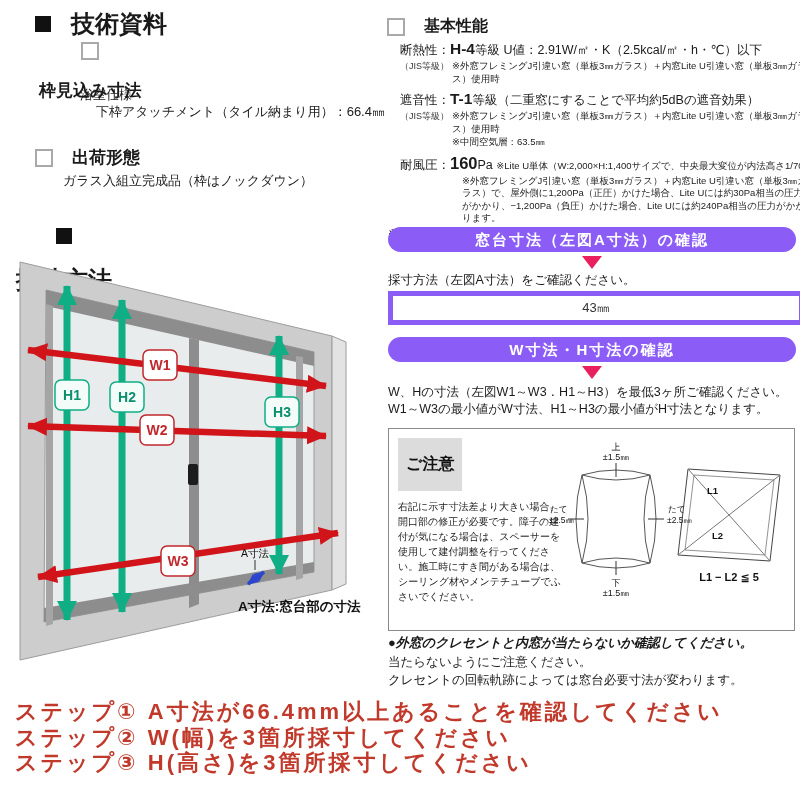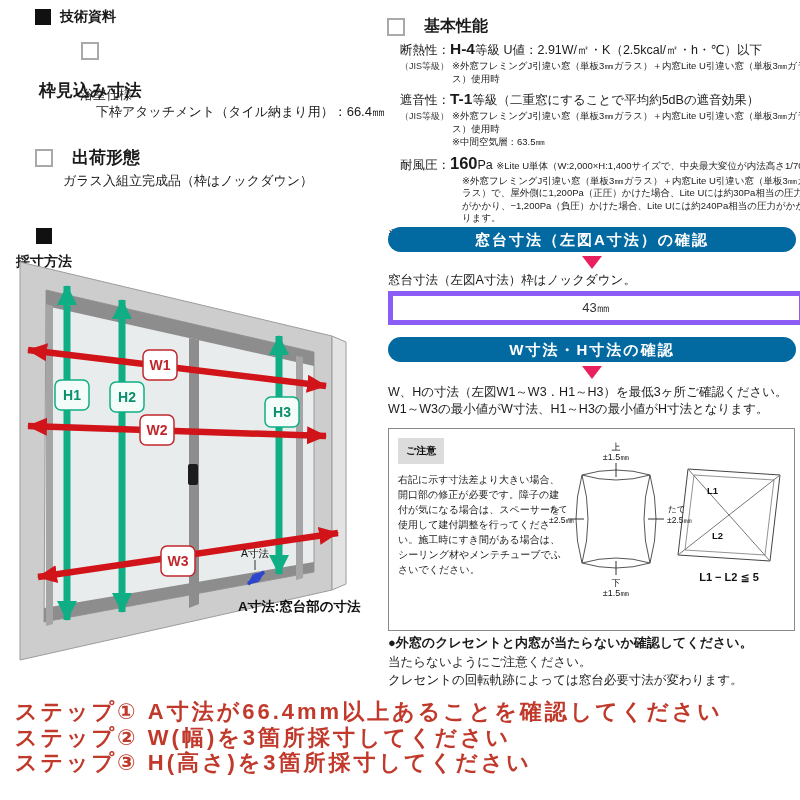--- a/index.html
+++ b/index.html
@@ -1,38 +1,38 @@
 <!DOCTYPE html>
 <html><head>
 <meta charset="utf-8">
 <style>
   html,body{margin:0;padding:0;}
   body{width:800px;height:800px;position:relative;background:#fff;color:#1a1a1a;
        font-family:"Liberation Sans","DejaVu Sans",sans-serif;overflow:hidden;}
   .abs{position:absolute;}
-  .h1row{display:flex;align-items:center;gap:9px;font-weight:bold;font-size:14px;}
+  .h1row{display:flex;align-items:center;gap:20px;font-weight:bold;font-size:24px;}
   .h2row{display:flex;align-items:center;gap:19px;font-weight:bold;font-size:17px;}
   .sq-filled{width:16px;height:16px;background:#111;flex:0 0 auto;}
   .sq-outline{width:14px;height:14px;border:2px solid #a9a9a9;background:#fff;flex:0 0 auto;}
   .txt13{font-size:13px;}
-  .band{background:#0369a1;color:#fff;font-weight:bold;font-size:15px;text-align:center;
+  .band{background:#8b5cf6;color:#fff;font-weight:bold;font-size:15px;text-align:center;
         border-radius:13px;height:25px;line-height:25px;letter-spacing:2px;}
   .tri{width:0;height:0;border-left:10px solid transparent;border-right:10px solid transparent;
        border-top:13px solid #e8215e;}
   .valbox{border:5px solid #8b5cf6;height:24px;line-height:24px;text-align:center;font-size:13px;color:#333;}
   .perf{width:412px;font-size:12px;}
   .perf .row{position:relative;margin-bottom:5px;}
   .perf .l1{white-space:nowrap;font-size:12.5px;}
   .perf .grade{font-weight:bold;font-size:15.5px;}
   .perf .sub{display:flex;margin-top:1px;}
   .perf .jis{flex:0 0 52px;font-size:9px;color:#333;}
   .note{font-size:9.5px;color:#222;line-height:1.32;}
   .cautionbox{border:1px solid #8a8a8a;background:#fff;}
   .cau-label{display:inline-block;background:#dcdcdc;color:#111;font-weight:bold;
-             font-size:10px;padding:6px 8px;}
+             font-size:16px;padding:16px 8px;}
   .cau-body{width:170px;font-size:10px;line-height:1.5;color:#1a1a1a;}
   .bullet{font-weight:bold;font-size:13px;}
   .smalltxt{font-size:12.5px;line-height:1.45;}
   .steps{color:#c0392b;font-weight:bold;font-size:22px;letter-spacing:3px;line-height:25.5px;white-space:nowrap;}
   svg text{font-family:"Liberation Sans","DejaVu Sans",sans-serif;}
 </style>
 </head>
 <body>
 
 <div class="abs h1row" style="left:35px;top:8px;">
@@ -162,21 +162,21 @@
     </div>
     <div class="sub" style="margin-left:62px;">
       <span class="note">※外窓フレミングJ引違い窓（単板3㎜ガラス）＋内窓Lite U引違い窓（単板3㎜ガラス）で、屋外側に1,200Pa（正圧）かけた場合、Lite Uには約30Pa相当の圧力がかかり、−1,200Pa（負圧）かけた場合、Lite Uには約240Pa相当の圧力がかかります。</span>
     </div>
     <div class="note" style="margin-top:2px;margin-left:-12px;font-size:10px;">※一部機種・サイズで上記性能に該当しないものがあります。</div>
   </div>
 </div>
 
 <div class="abs band" style="left:388px;top:227px;width:408px;">窓台寸法（左図A寸法）の確認</div>
 <div class="abs tri" style="left:582px;top:256px;"></div>
-<div class="abs" style="left:388px;top:272px;font-size:12.5px;">窓台寸法（左図A寸法）枠はノックダウン。</div>
+<div class="abs" style="left:388px;top:272px;font-size:12.5px;">採寸方法（左図A寸法）をご確認ください。</div>
 <div class="abs valbox" style="left:388px;top:291px;width:406px;">43㎜</div>
 
 <div class="abs band" style="left:388px;top:337px;width:408px;">W寸法・H寸法の確認</div>
 <div class="abs tri" style="left:582px;top:366px;"></div>
 <div class="abs" style="left:388px;top:384px;font-size:12.5px;line-height:17px;">
   <div>W、Hの寸法（左図W1～W3．H1～H3）を最低3ヶ所ご確認ください。</div>
   <div>W1～W3の最小値がW寸法、H1～H3の最小値がH寸法となります。</div>
 </div>
 
 <div class="abs cautionbox" style="left:388px;top:428px;width:405px;height:201px;">
@@ -203,21 +203,21 @@
     <polygon points="139,30 231,36 221,122 129,116" fill="none" stroke="#444" stroke-width="1"></polygon>
     <polygon points="145,36 225,41 216,116 136,111" fill="none" stroke="#777" stroke-width="0.8"></polygon>
     <line x1="139" y1="30" x2="221" y2="122" stroke="#777" stroke-width="1"></line>
     <line x1="231" y1="36" x2="129" y2="116" stroke="#777" stroke-width="1"></line>
     <text x="158" y="55" font-size="9.5" font-weight="bold" fill="#111">L1</text>
     <text x="163" y="100" font-size="9.5" font-weight="bold" fill="#111">L2</text>
     <text x="180" y="142" text-anchor="middle" font-size="11" font-weight="bold" fill="#111">L1 − L2 ≦ 5</text>
   </svg>
 </div>
 
-<div class="abs bullet" style="left:388px;top:634px;">●外窓のクレセントと内窓が当たらないか確認してください。</div>
+<div class="abs bullet" style="left:388px;top:634px;font-style:italic;">●外窓のクレセントと内窓が当たらないか確認してください。</div>
 <div class="abs smalltxt" style="left:388px;top:653px;">
   <div>当たらないようにご注意ください。</div>
   <div>クレセントの回転軌跡によっては窓台必要寸法が変わります。</div>
 </div>
 
 <div class="abs steps" style="left:15px;top:699px;">
   <div>ステップ① A寸法が66.4mm以上あることを確認してください</div>
   <div>ステップ② W(幅)を3箇所採寸してください</div>
   <div>ステップ③ H(高さ)を3箇所採寸してください</div>
 </div>

